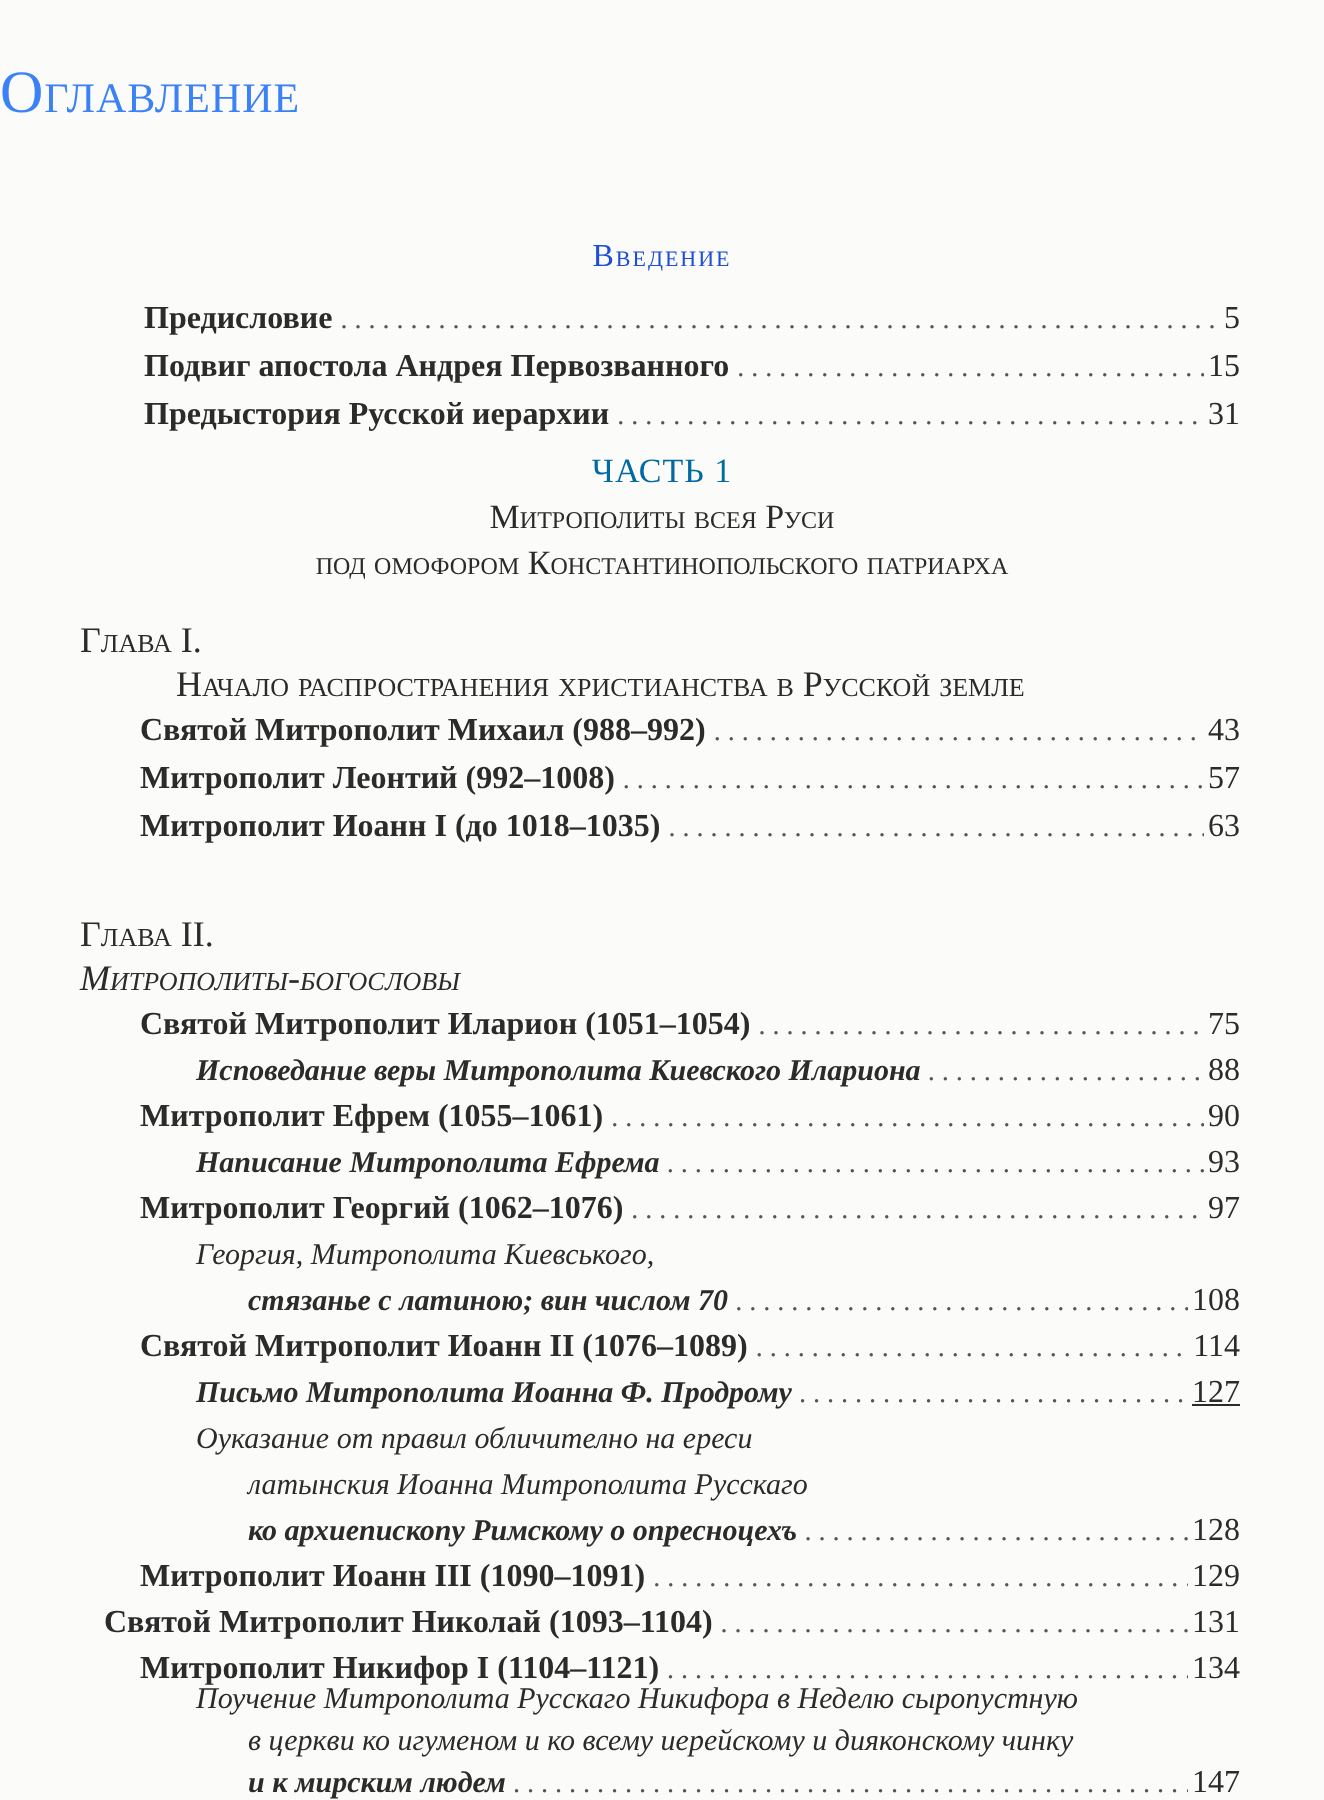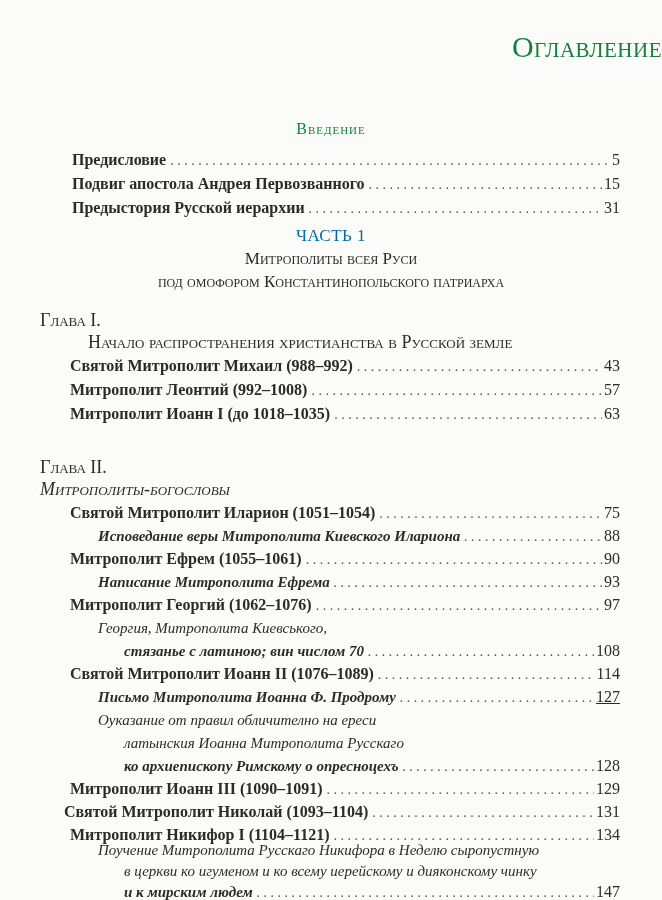--- a/index.html
+++ b/index.html
@@ -5,25 +5,25 @@
   html, body { margin: 0; padding: 0; }
   body {
     width: 662px; height: 900px; overflow: hidden;
     background: #fbfbfa;
     color: #2b2b2b;
     font-family: "Liberation Serif", "DejaVu Serif", serif;
     position: relative;
   }
   .page { position: absolute; left: 0; top: 0; width: 662px; height: 900px; }
   .title {
-    position: absolute; top: 30px; left: 0; width: 662px; text-align: right;
-    font-size: 30px; font-variant: small-caps; letter-spacing: 0.5px; color: #15803d;
+    position: absolute; top: 30px; left: 0; width: 662px; text-align: left;
+    font-size: 30px; font-variant: small-caps; letter-spacing: 0.5px; color: #3b82f6;
   }
   .center { position: absolute; left: 0; width: 662px; text-align: center; }
-  .intro-head { top: 120px; font-size: 16px; font-variant: small-caps; letter-spacing: 1px; color: #15803d; }
+  .intro-head { top: 120px; font-size: 16px; font-variant: small-caps; letter-spacing: 1px; color: #1d4ed8; }
   .part-num { top: 226px; font-size: 17px; color: #0369a1; letter-spacing: 0.5px; }
   .part-title1 { top: 249px; font-size: 17px; font-variant: small-caps; color: #2a2a2a; }
   .part-title2 { top: 272px; font-size: 17px; font-variant: small-caps; color: #2a2a2a; }
 
   .row {
     position: absolute; right: 42px;
     display: flex; align-items: baseline;
     font-size: 16px; line-height: 20px; white-space: nowrap;
   }
   .row .txt { flex: 0 0 auto; padding-right: 4px; font-weight: bold; }
@@ -141,21 +141,21 @@
   <div class="row it" style="left:124px; top:756px;">
     <span class="txt">ко архиепископу Римскому о опресноцехъ</span>
     <span class="leader"></span>
     <span class="pg" style="font-style:normal;font-size:16px;">128</span>
   </div>
   <div class="row" style="left:70px; top:779px;">
     <span class="txt">Митрополит Иоанн III (1090–1091)</span>
     <span class="leader"></span>
     <span class="pg">129</span>
   </div>
-  <div class="row" style="left:64px; top:802px;">
+  <div class="row" style="left:52px; top:802px;">
     <span class="txt">Святой Митрополит Николай (1093–1104)</span>
     <span class="leader"></span>
     <span class="pg">131</span>
   </div>
   <div class="row" style="left:70px; top:825px;">
     <span class="txt">Митрополит Никифор I (1104–1121)</span>
     <span class="leader"></span>
     <span class="pg">134</span>
   </div>
   <div class="plain it" style="left: 98px; top: 840px;">Поучение Митрополита Русскаго Никифора в Неделю сыропустную</div>

